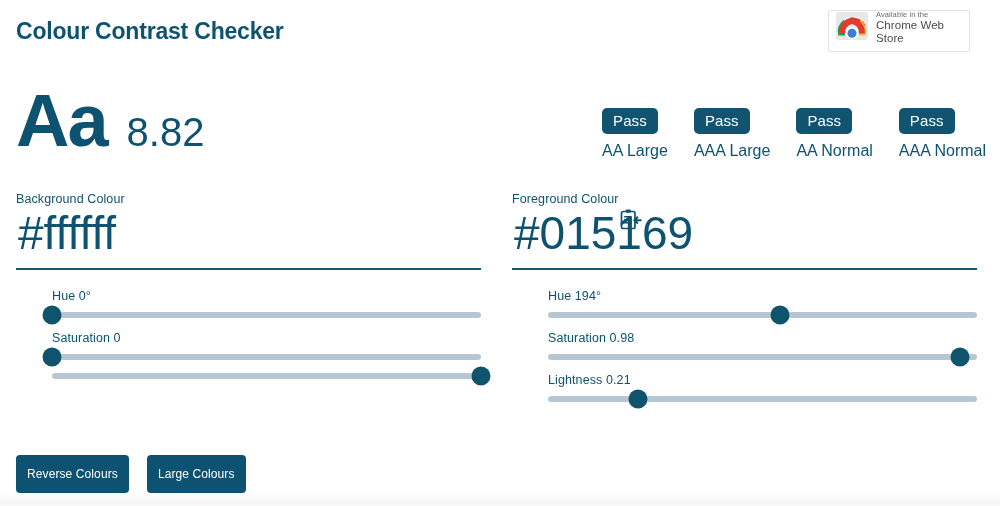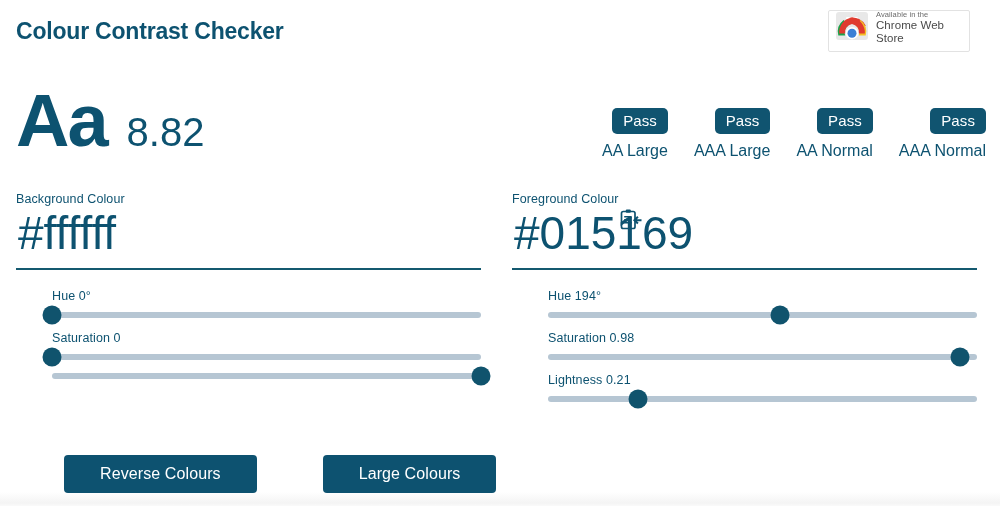--- a/index.html
+++ b/index.html
@@ -116,21 +116,21 @@
     position: absolute;
     right: 14px;
     top: 108px;
     display: flex;
     gap: 26px;
     align-items: flex-start;
   }
   .badge-col {
     display: flex;
     flex-direction: column;
-    align-items: flex-end;
+    align-items: flex-start;
   }
   .badge-pill {
     background: #105470;
     color: #ffffff;
     font-size: 15px;
     padding: 5px 11px 6px 11px;
     border-radius: 5px;
     line-height: 1;
     letter-spacing: 0.1px;
   }
@@ -218,28 +218,27 @@
     left: 16px;
     top: 455px;
     display: flex;
     gap: 18px;
   }
   .btn {
     background: #0d5270;
     color: #ffffff;
     border: none;
     border-radius: 4px;
-    font-size: 16px;
+    font-size: 12px;
     font-family: "Liberation Sans", sans-serif;
-    padding: 0 36px;
+    padding: 0 11px;
     height: 38px;
     cursor: pointer;
     letter-spacing: 0.1px;
     white-space: nowrap;
-    margin-left: 48px;
   }
 </style>
 </head>
 <body>
 
 <div class="page">
 
   <div class="header">
     <div class="page-title">Colour Contrast Checker</div>
 

